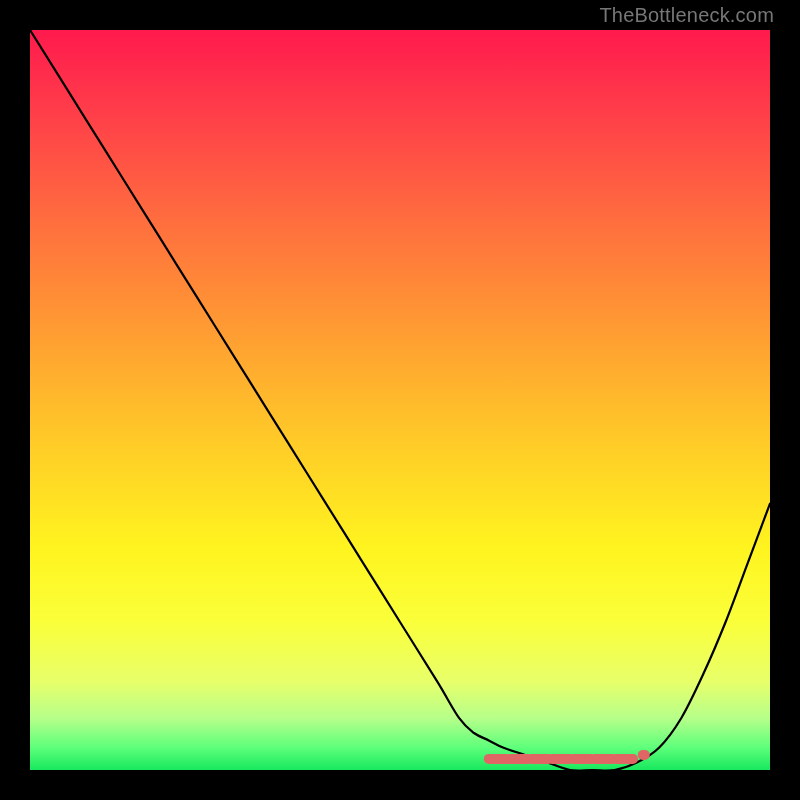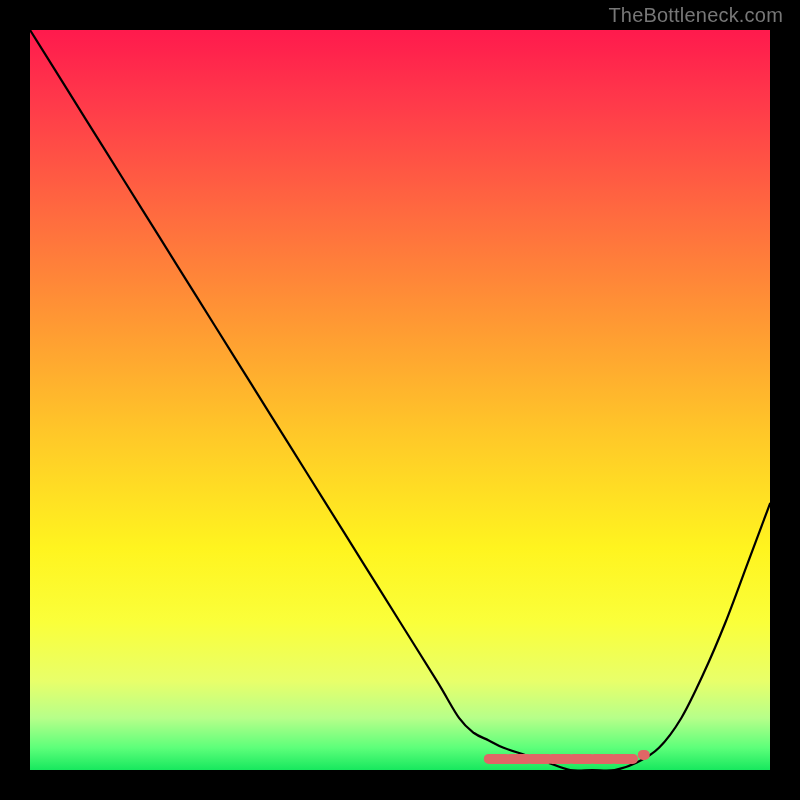--- a/index.html
+++ b/index.html
@@ -43,21 +43,21 @@
   }
   svg.overlay {
     position: absolute;
     inset: 0;
     width: 740px;
     height: 740px;
   }
   .attribution {
     position: absolute;
     top: 4px;
-    right: 17px;
+    right: 26px;
     color: #777;
     font-family: Arial, Helvetica, sans-serif;
     font-size: 20px;
     letter-spacing: 0.2px;
     user-select: none;
   }
 </style>
 </head>
 <body>
 

